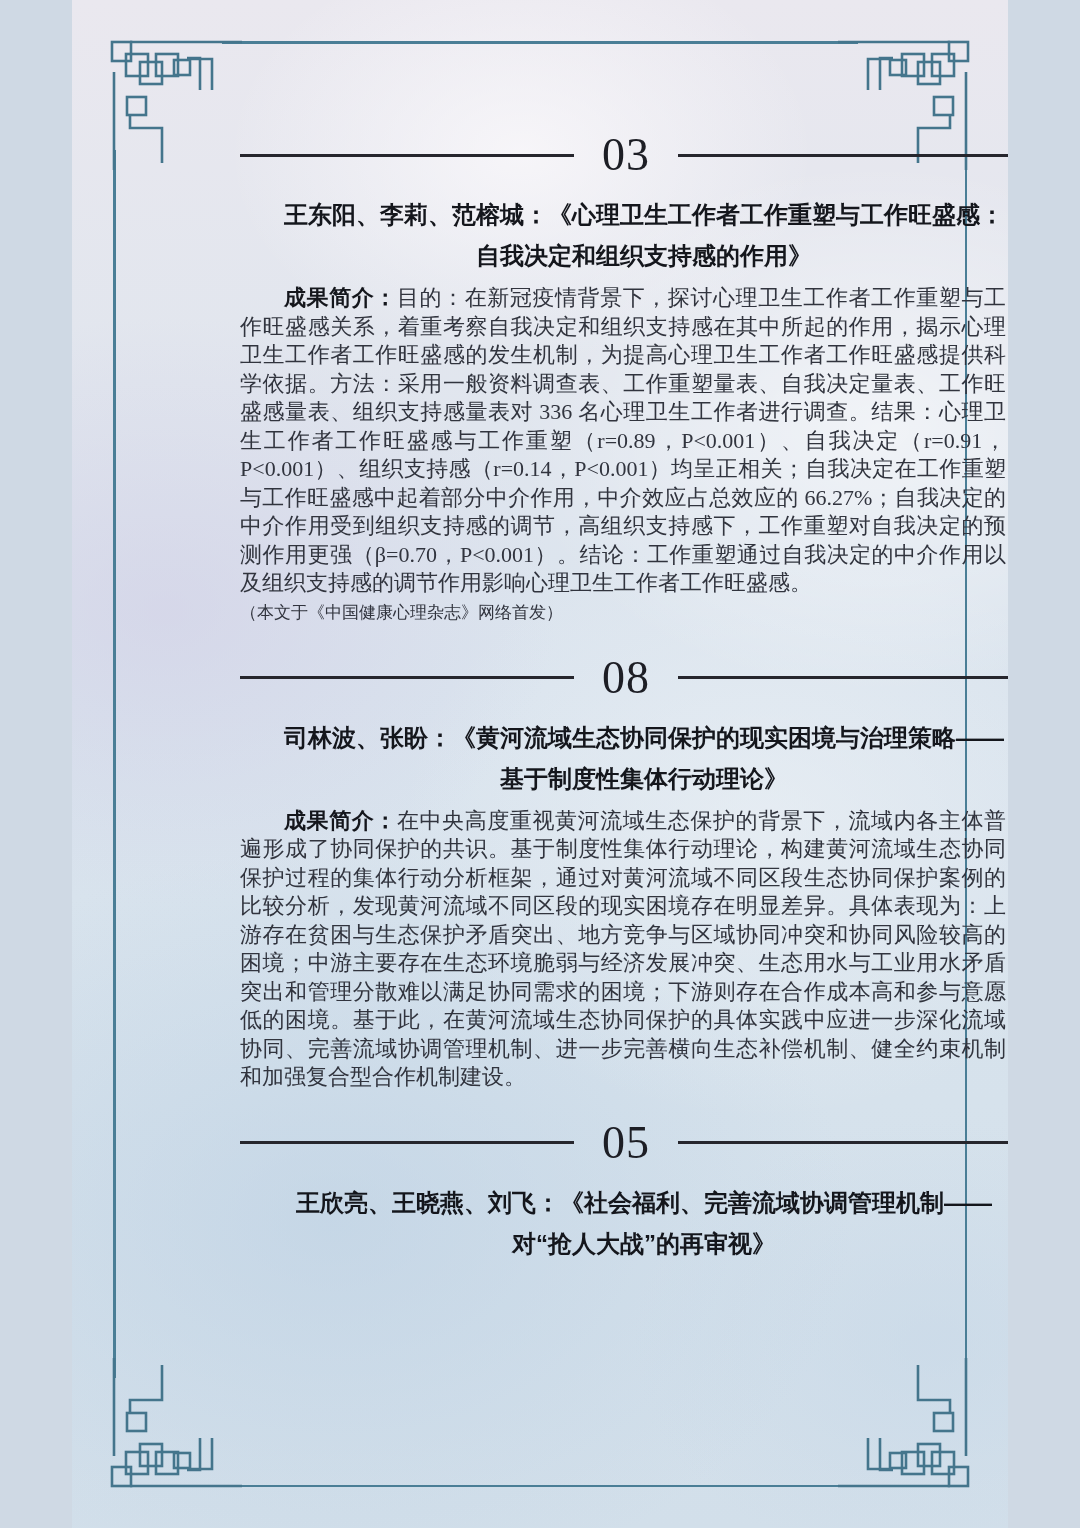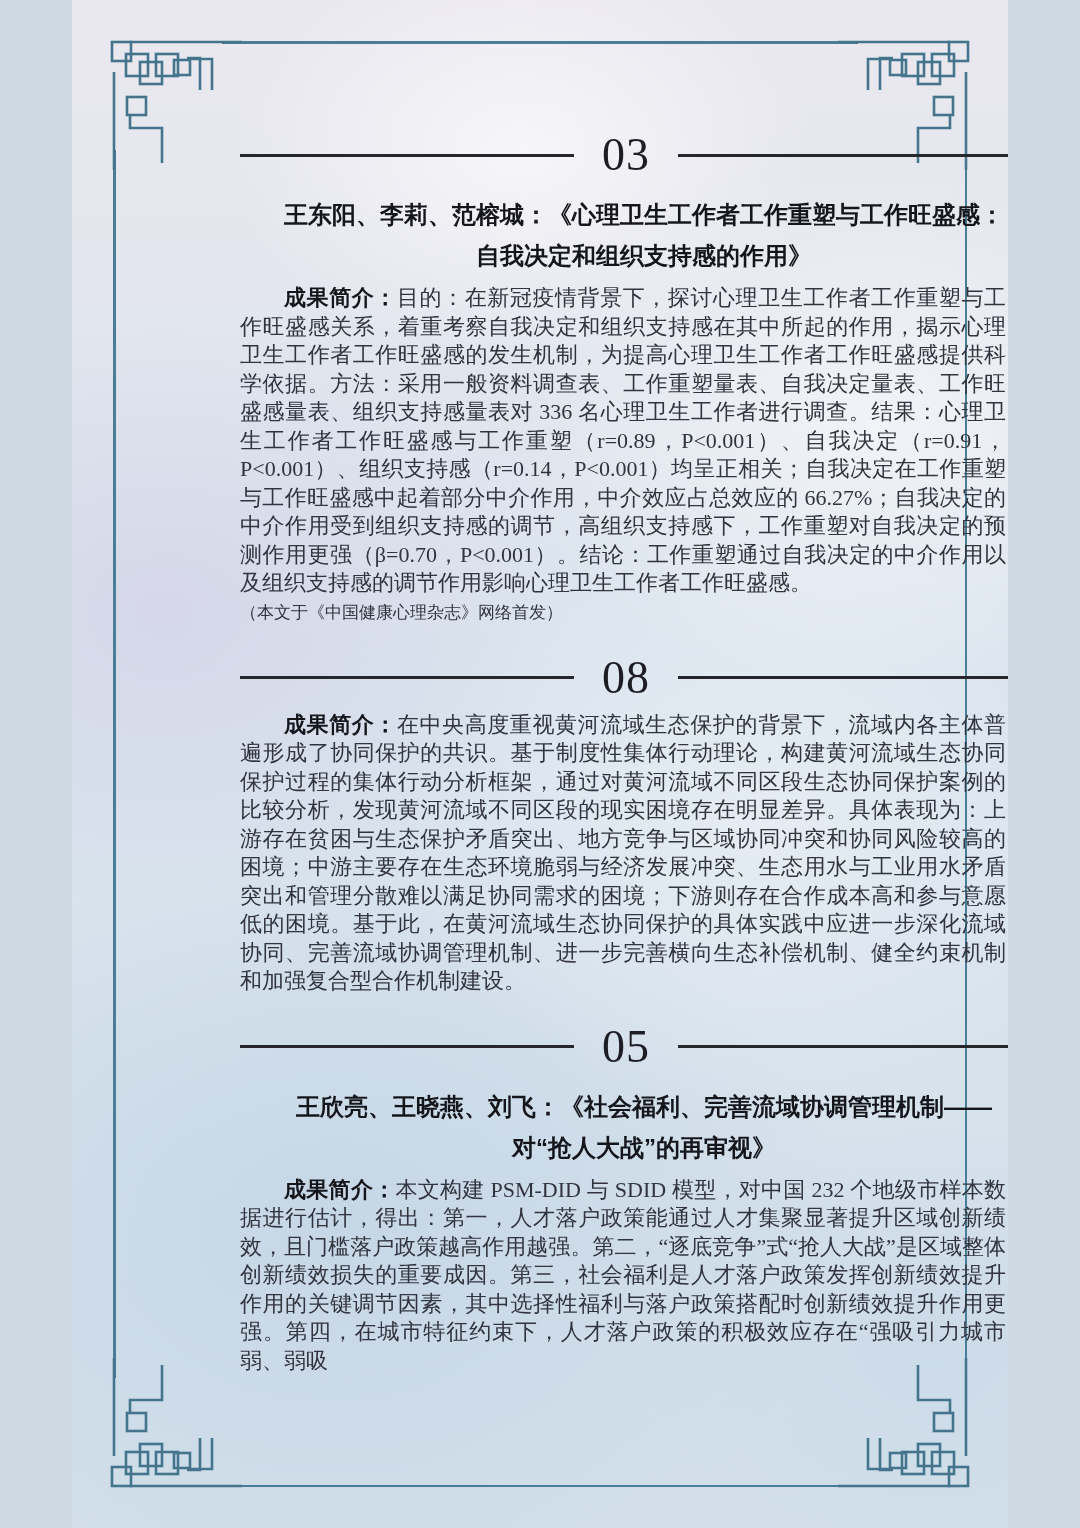--- a/index.html
+++ b/index.html
@@ -153,28 +153,28 @@
       <p class="sec-body"><span class="intro">成果简介：</span><span>目的：在新冠疫情背景下，探讨心理卫生工作者工作重塑与工作旺盛感关系，着重考察自我决定和组织支持感在其中所起的作用，揭示心理卫生工作者工作旺盛感的发生机制，为提高心理卫生工作者工作旺盛感提供科学依据。方法：采用一般资料调查表、工作重塑量表、自我决定量表、工作旺盛感量表、组织支持感量表对 336 名心理卫生工作者进行调查。结果：心理卫生工作者工作旺盛感与工作重塑（r=0.89，P&lt;0.001）、自我决定（r=0.91，P&lt;0.001）、组织支持感（r=0.14，P&lt;0.001）均呈正相关；自我决定在工作重塑与工作旺盛感中起着部分中介作用，中介效应占总效应的 66.27%；自我决定的中介作用受到组织支持感的调节，高组织支持感下，工作重塑对自我决定的预测作用更强（β=0.70，P&lt;0.001）。结论：工作重塑通过自我决定的中介作用以及组织支持感的调节作用影响心理卫生工作者工作旺盛感。</span></p>
       <p class="sec-foot">（本文于《中国健康心理杂志》网络首发）</p>
     </div>
 
     <div class="section">
       <div class="divider">
         <div class="line"></div>
         <div class="num">08</div>
         <div class="line"></div>
       </div>
+      <div class="sec-title">司林波、张盼：《黄河流域生态协同保护的现实困境与治理策略——基于制度性集体行动理论》</div>
       <p class="sec-body"><span class="intro">成果简介：</span><span>在中央高度重视黄河流域生态保护的背景下，流域内各主体普遍形成了协同保护的共识。基于制度性集体行动理论，构建黄河流域生态协同保护过程的集体行动分析框架，通过对黄河流域不同区段生态协同保护案例的比较分析，发现黄河流域不同区段的现实困境存在明显差异。具体表现为：上游存在贫困与生态保护矛盾突出、地方竞争与区域协同冲突和协同风险较高的困境；中游主要存在生态环境脆弱与经济发展冲突、生态用水与工业用水矛盾突出和管理分散难以满足协同需求的困境；下游则存在合作成本高和参与意愿低的困境。基于此，在黄河流域生态协同保护的具体实践中应进一步深化流域协同、完善流域协调管理机制、进一步完善横向生态补偿机制、健全约束机制和加强复合型合作机制建设。</span></p>
     </div>
 
     <div class="section">
       <div class="divider">
         <div class="line"></div>
         <div class="num">05</div>
         <div class="line"></div>
       </div>
       <div class="sec-title">王欣亮、王晓燕、刘飞：《社会福利、完善流域协调管理机制——对“抢人大战”的再审视》</div>
-      <p class="sec-body"><span class="intro">成果简介：</span><span>本文构建 PSM-DID 与 SDID 模型，对中国 232 个地级市样本数据进行估计，得出：第一，人才落户政策能通过人才集聚显著提升区域创新绩效，且门槛落户政策越高作用越强。第二，“逐底竞争”式“抢人大战”是区域整体创新绩效损失的重要成因。第三，社会福利是人才落户政策发挥创新绩效提升作用的关键调节因素，其中选择性福利与落户政策搭配时创新绩效提升作用更强。第四，在城市特征约束下，人才落户政策的积极效应存在“强吸引力城市弱、弱吸</span></p>
       <p class="sec-foot"></p>
     </div>
 
   </div>
 </div>
 
 </body></html>

